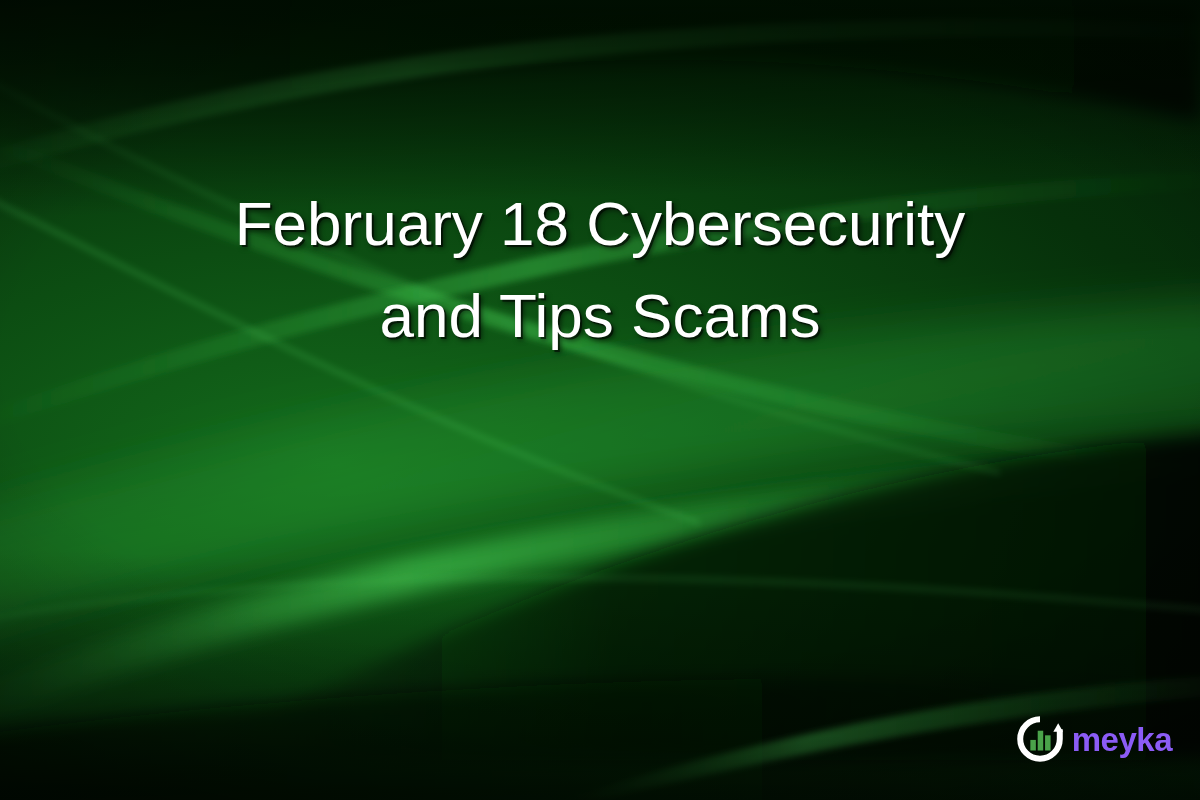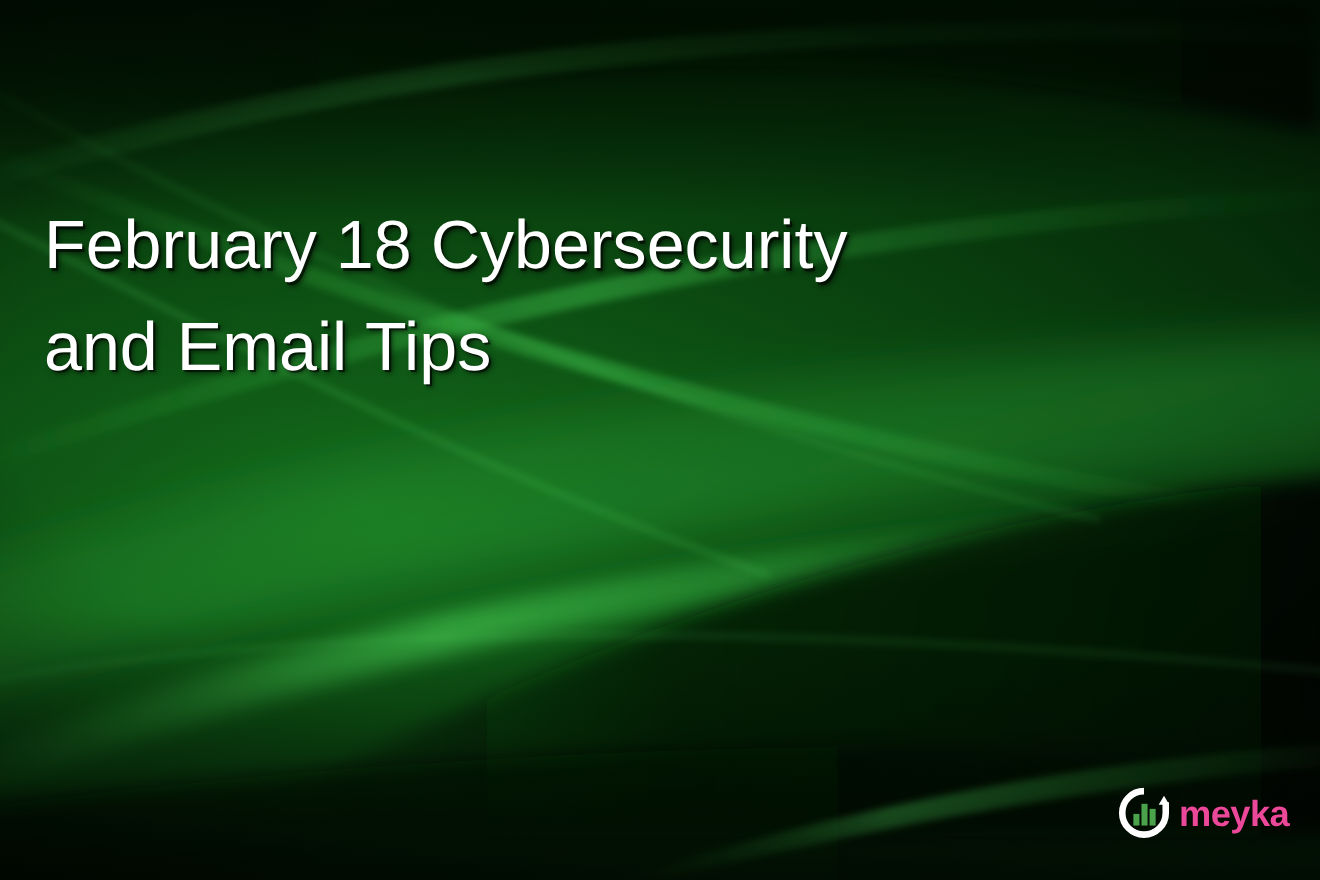--- a/index.html
+++ b/index.html
@@ -50,33 +50,34 @@
     display: flex;
     align-items: center;
     gap: 9px;
   }
   .logo-mark {
     width: 46px;
     height: 46px;
     display: block;
   }
   .logo-word {
-    color: #ec4899;
+    color: #8b5cf6;
     font-size: 33px;
     font-weight: bold;
     letter-spacing: -0.5px;
     line-height: 1;
     font-family: "Liberation Sans", sans-serif;
   }
 
   .title-block {
     position: absolute;
     left: 0;
     right: 0;
     top: 178px;
+    text-align: center;
     padding: 0 40px;
     box-sizing: border-box;
   }
   .title-line {
     color: #ffffff;
     font-size: 62px;
     line-height: 92px;
     font-weight: normal;
     letter-spacing: 0px;
     white-space: nowrap;
@@ -153,21 +154,21 @@
     <path d="M-40,180 C200,300 420,420 700,520 L700,526 C420,428 200,308 -40,188 Z" fill="#5be06a" opacity="0.16" filter="url(#blurS)"></path>
     <path d="M-40,60 C260,230 560,360 1000,470 L1000,476 C560,368 260,238 -40,68 Z" fill="#5be06a" opacity="0.11" filter="url(#blurS)"></path>
     <path d="M-40,620 C300,560 700,560 1240,610 L1240,616 C700,568 300,568 -40,626 Z" fill="#5be06a" opacity="0.10" filter="url(#blurS)"></path>
   </svg>
 
   <div class="bg-darktop"></div>
   <div class="bg-vignette"></div>
 
   <div class="title-block">
     <div class="title-line">February 18 Cybersecurity</div>
-    <div class="title-line">and Email Tips</div>
+    <div class="title-line">and Tips Scams</div>
   </div>
 
   <div class="logo-wrap">
     <svg class="logo-mark" viewBox="0 0 100 100" xmlns="http://www.w3.org/2000/svg">
 
       <path d="M50 7 A43 43 0 1 0 93 50 L93 29" fill="none" stroke="#ffffff" stroke-width="13" stroke-linecap="butt"></path>
 
       <path d="M79 34 L100 34 L89.5 16 Z" fill="#ffffff"></path>
 
       <rect x="29" y="52" width="12" height="23" fill="#4aa34a"></rect>

